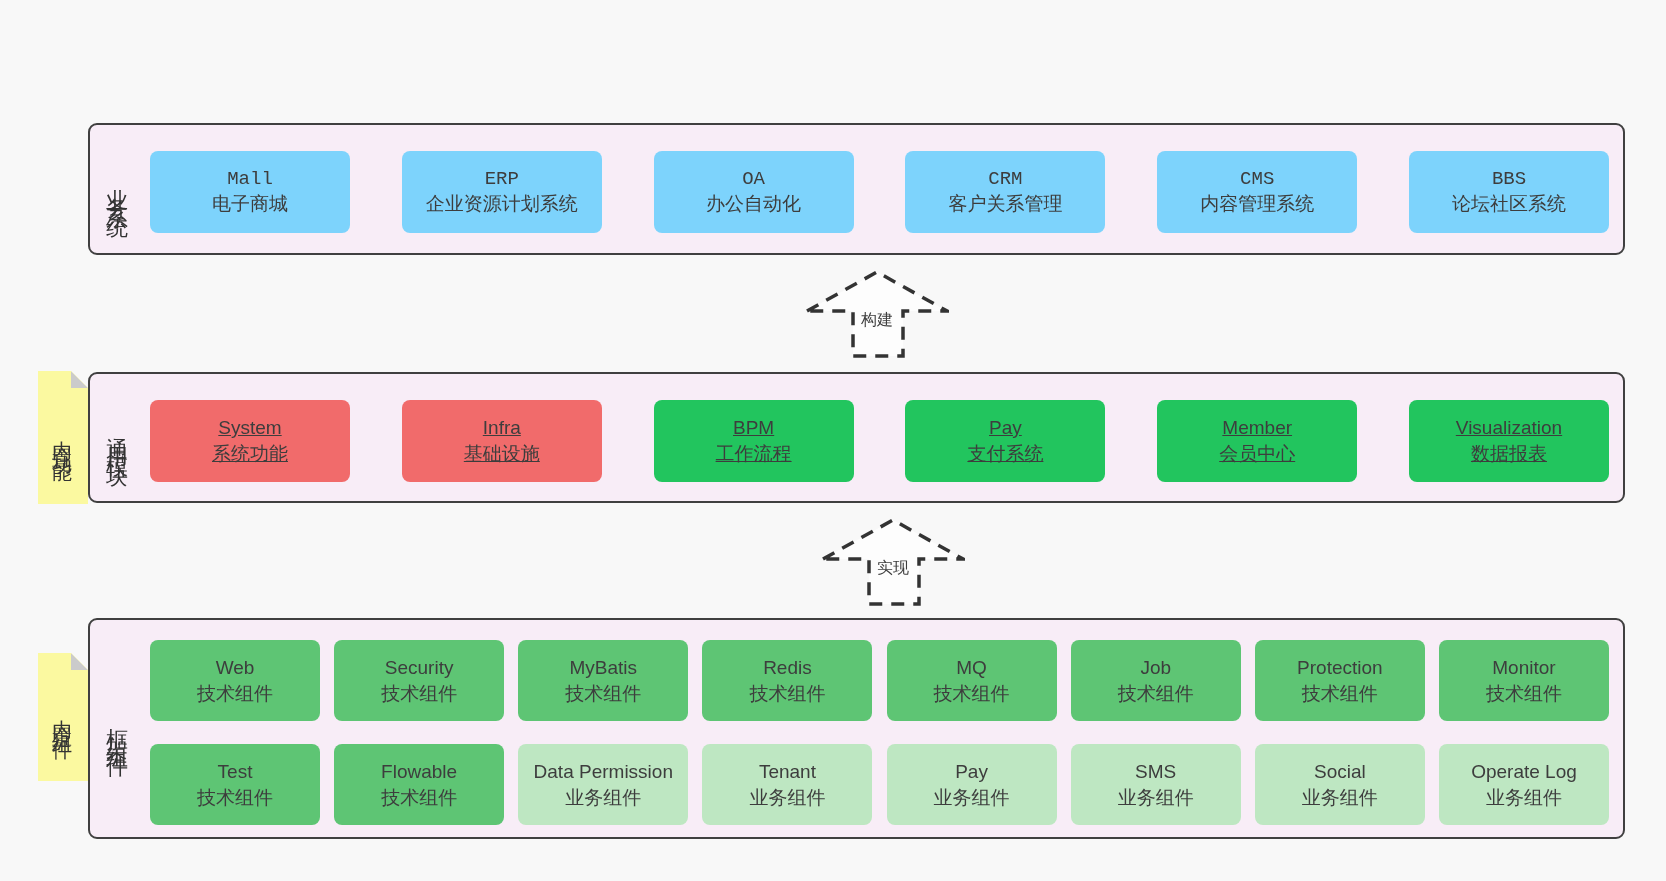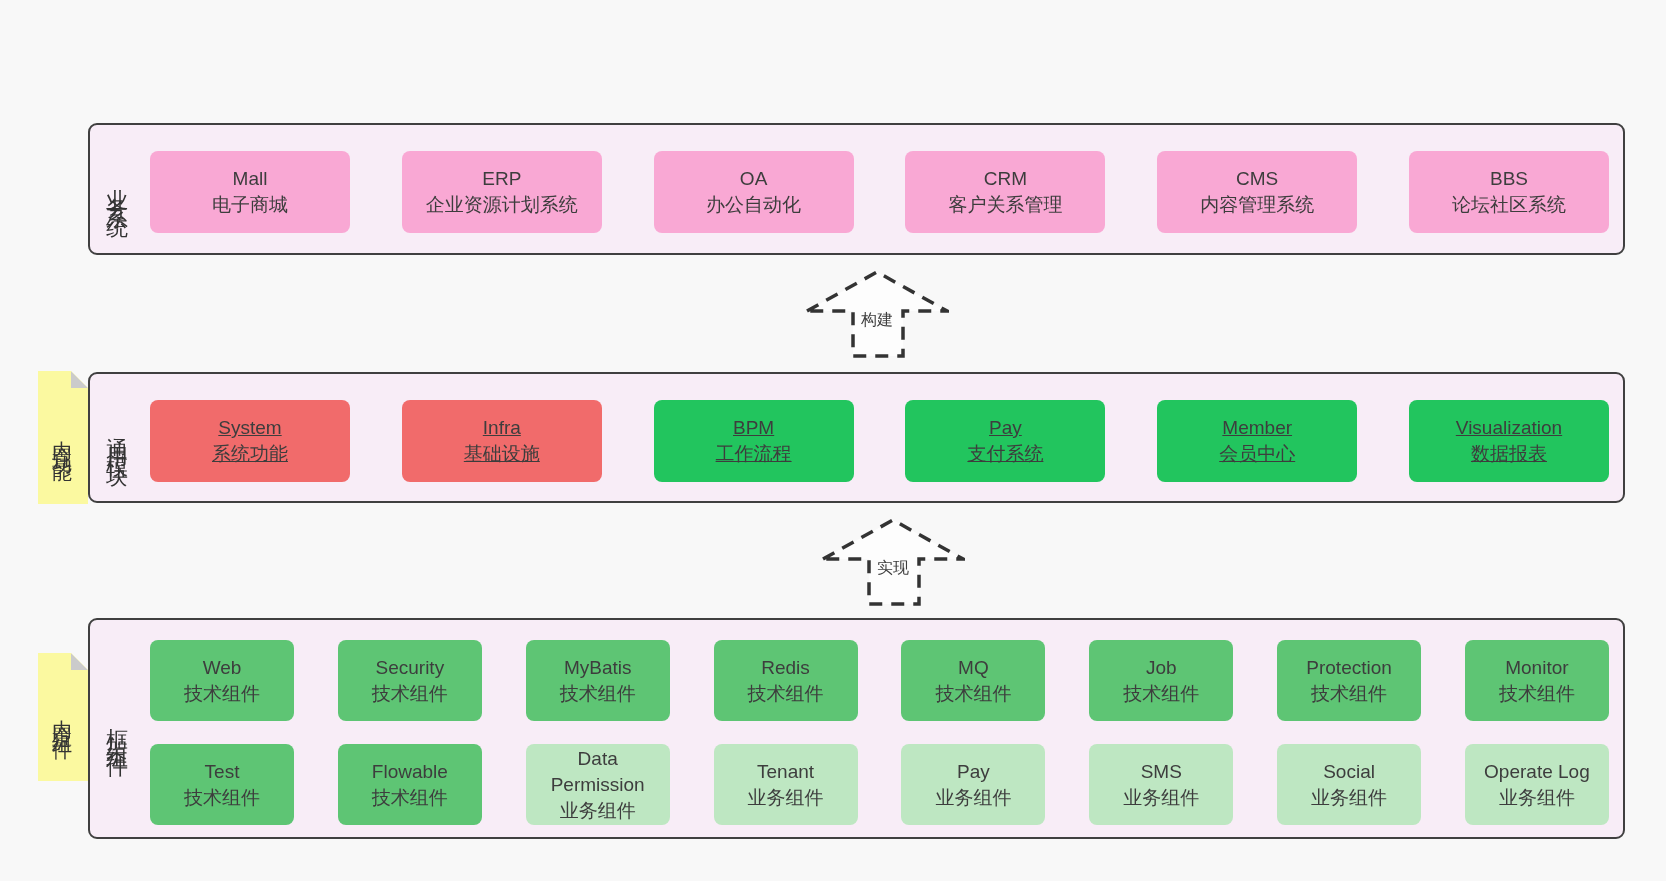--- a/index.html
+++ b/index.html
@@ -31,22 +31,22 @@
   #band-common    .boxes-row { top:26px;text-decoration:underline; }
   #band-framework .row-1 { top:20px; }
   #band-framework .row-2 { top:124px; }
 
   .box {
     border-radius:8px; box-sizing:border-box;
     display:flex; flex-direction:column; align-items:center; justify-content:center;
     text-align:center; font-size:19px; line-height:26px; color:#3d3d3d;
   }
   .box.w6 { width:200px; height:82px; padding:0 8px; }
-  .box.w8 { width:144px; height:81px; padding:0 12px; }
-  .box.blue       { background:#f9a8d4; }
+  .box.w8 { width:170px; height:81px; padding:0 12px; }
+  .box.blue       { background:#7dd3fc;font-family:Liberation Mono, monospace; }
   .box.red        { background:#f16b6b; }
   .box.pink       { background:#22c55e; }
   .box.green      { background:#5ec574; }
   .box.lightgreen { background:#bee7c2; }
 
   .sticky {
     position:absolute; width:50px; background:#fbf9a0; z-index:5;
     clip-path:polygon(0 0, calc(100% - 17px) 0, 100% 17px, 100% 100%, 0 100%);
   }
   #sticky-common    { left:38px; top:371px; height:133px; }

